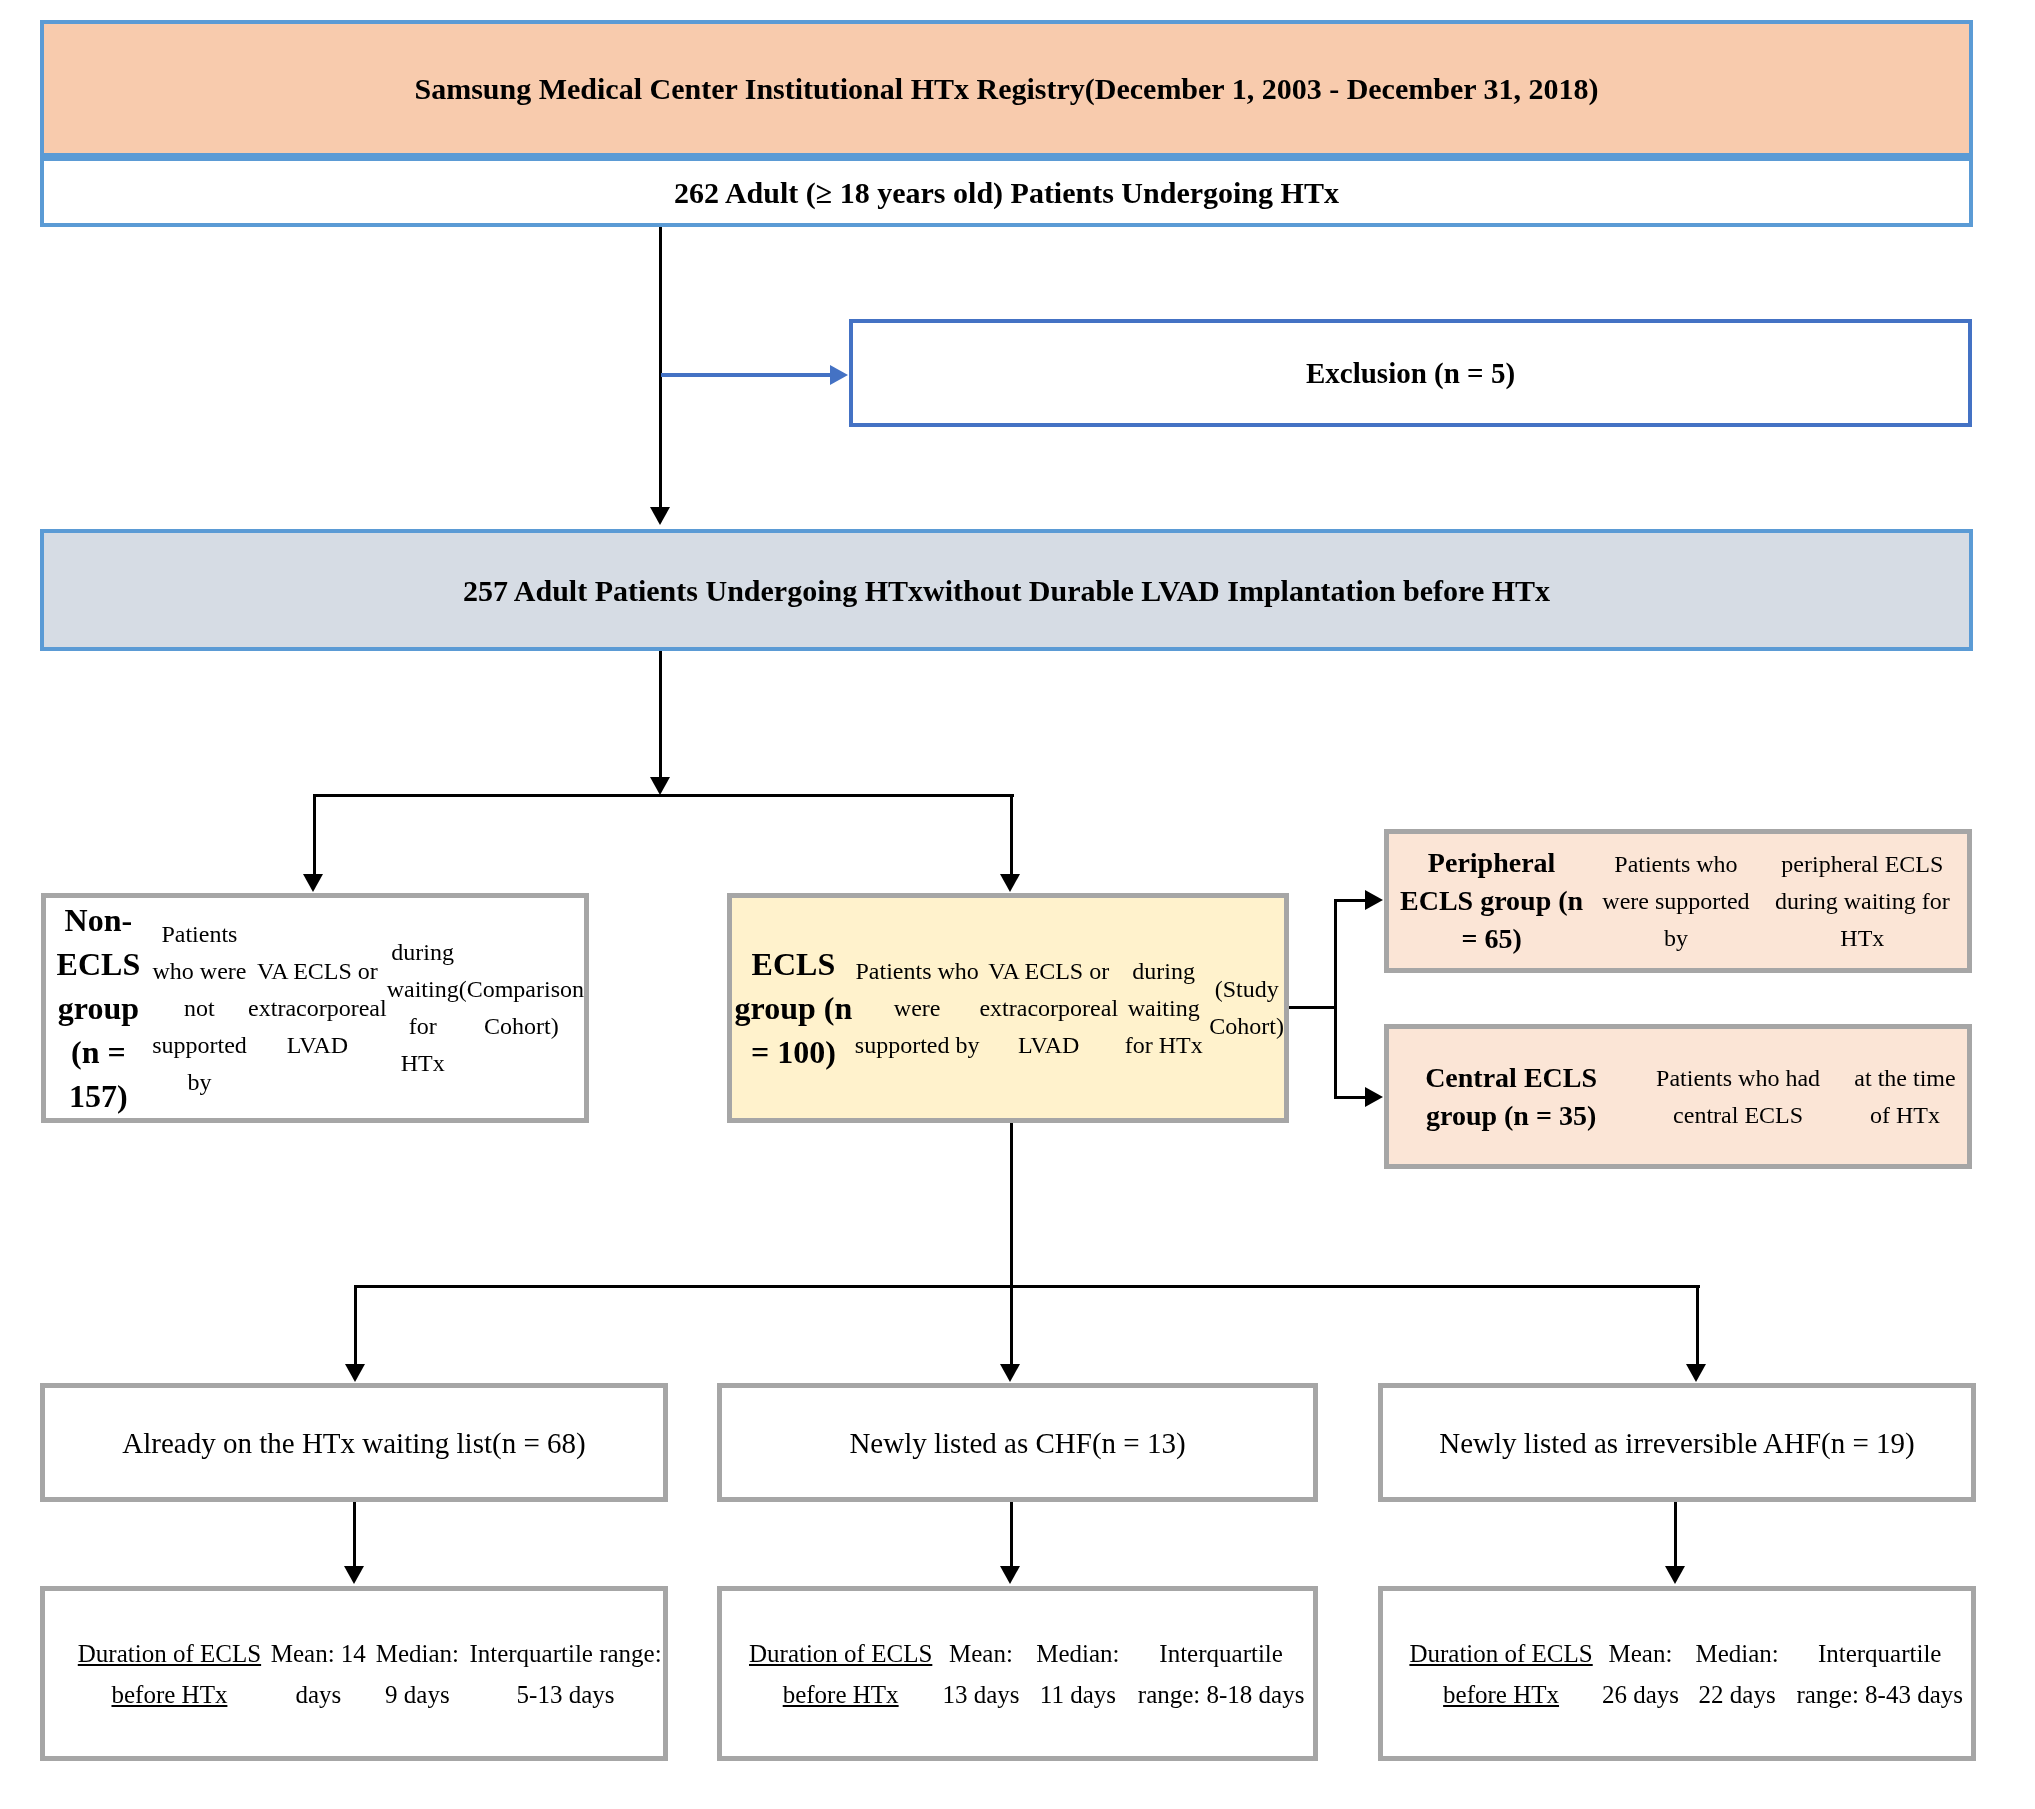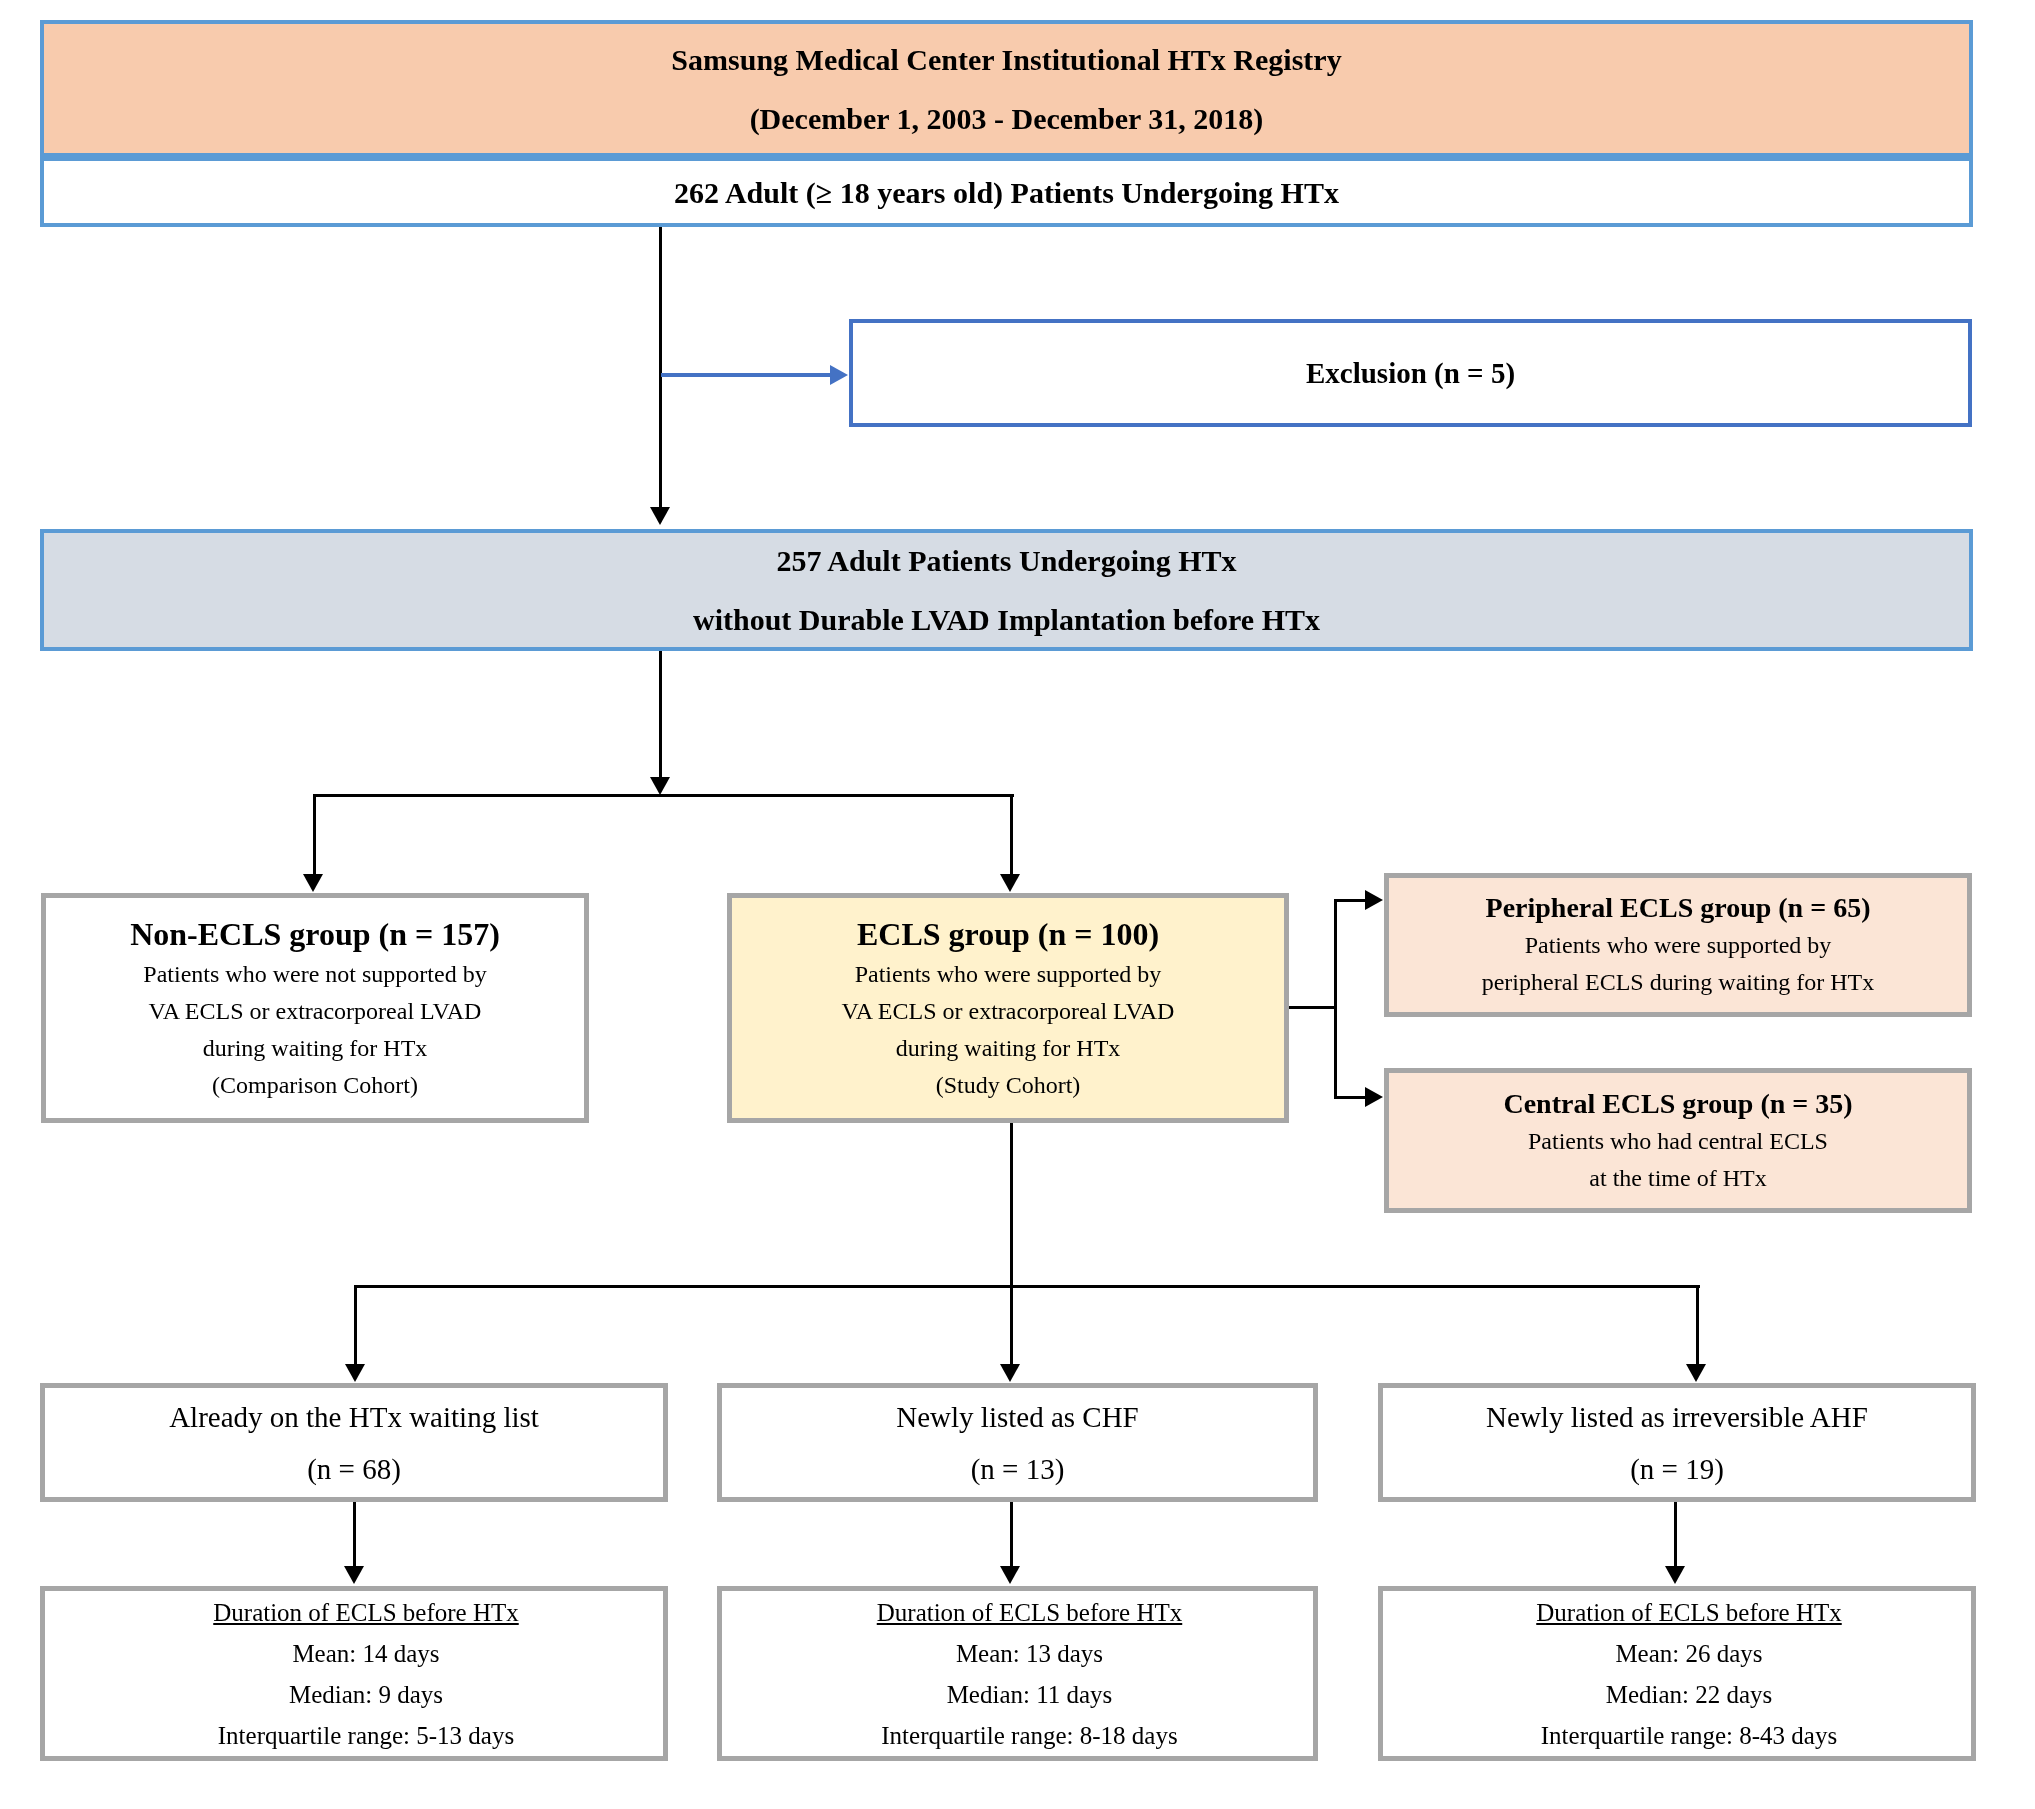--- a/index.html
+++ b/index.html
@@ -3,29 +3,29 @@
 <meta charset="utf-8">
 <style>
   :root{
     --orange_fill:#F8CBAD; --bluegray_fill:#D6DCE4; --yellow_fill:#FFF2CC; --peach_fill:#FBE5D6;
     --blue_border_light:#5B9BD5; --blue_border_dark:#4472C4; --gray_border:#A6A6A6; --line_black:#000000;
     --white_fill:#FFFFFF;
   }
   html,body{margin:0;padding:0;background:#fff;}
   .canvas{position:relative;width:2035px;height:1810px;background:#fff;overflow:hidden;
           font-family:"Liberation Serif","DejaVu Serif",serif;color:#000;}
-  .box{position:absolute;box-sizing:border-box;display:flex;flex-direction:column;
+  .box{position:absolute;box-sizing:border-box;display:flex;flex-direction:row;
        align-items:center;justify-content:center;text-align:center;}
   .b-blue-light{border:4.6px solid var(--blue_border_light);}
   .b-blue-dark{border:4.6px solid var(--blue_border_dark);}
   .b-gray{border:5.3px solid var(--gray_border);}
   .fill-orange{background:var(--orange_fill);}
   .fill-bluegray{background:var(--bluegray_fill);}
   .fill-yellow{background:var(--yellow_fill);}
-  .fill-peach{background:var(--peach_fill);margin-top:44px;}
+  .fill-peach{background:var(--peach_fill);}
   .fill-white{background:var(--white_fill);}
   .t-big{font-size:30px;font-weight:bold;line-height:59px;}
   .t-title{font-size:32px;font-weight:bold;line-height:44px;}
   .t-title-sm{font-size:28px;font-weight:bold;line-height:38px;}
   .t-body{font-size:24px;line-height:37px;}
   .t-excl-title{font-size:29px;font-weight:bold;line-height:42px;}
   .t-excl-body{font-size:26.4px;line-height:37px;}
   .t-listing{font-size:29px;line-height:52px;}
   .t-dur{font-size:25px;line-height:41px;padding-left:24px;}
   .u{text-decoration:underline;}

